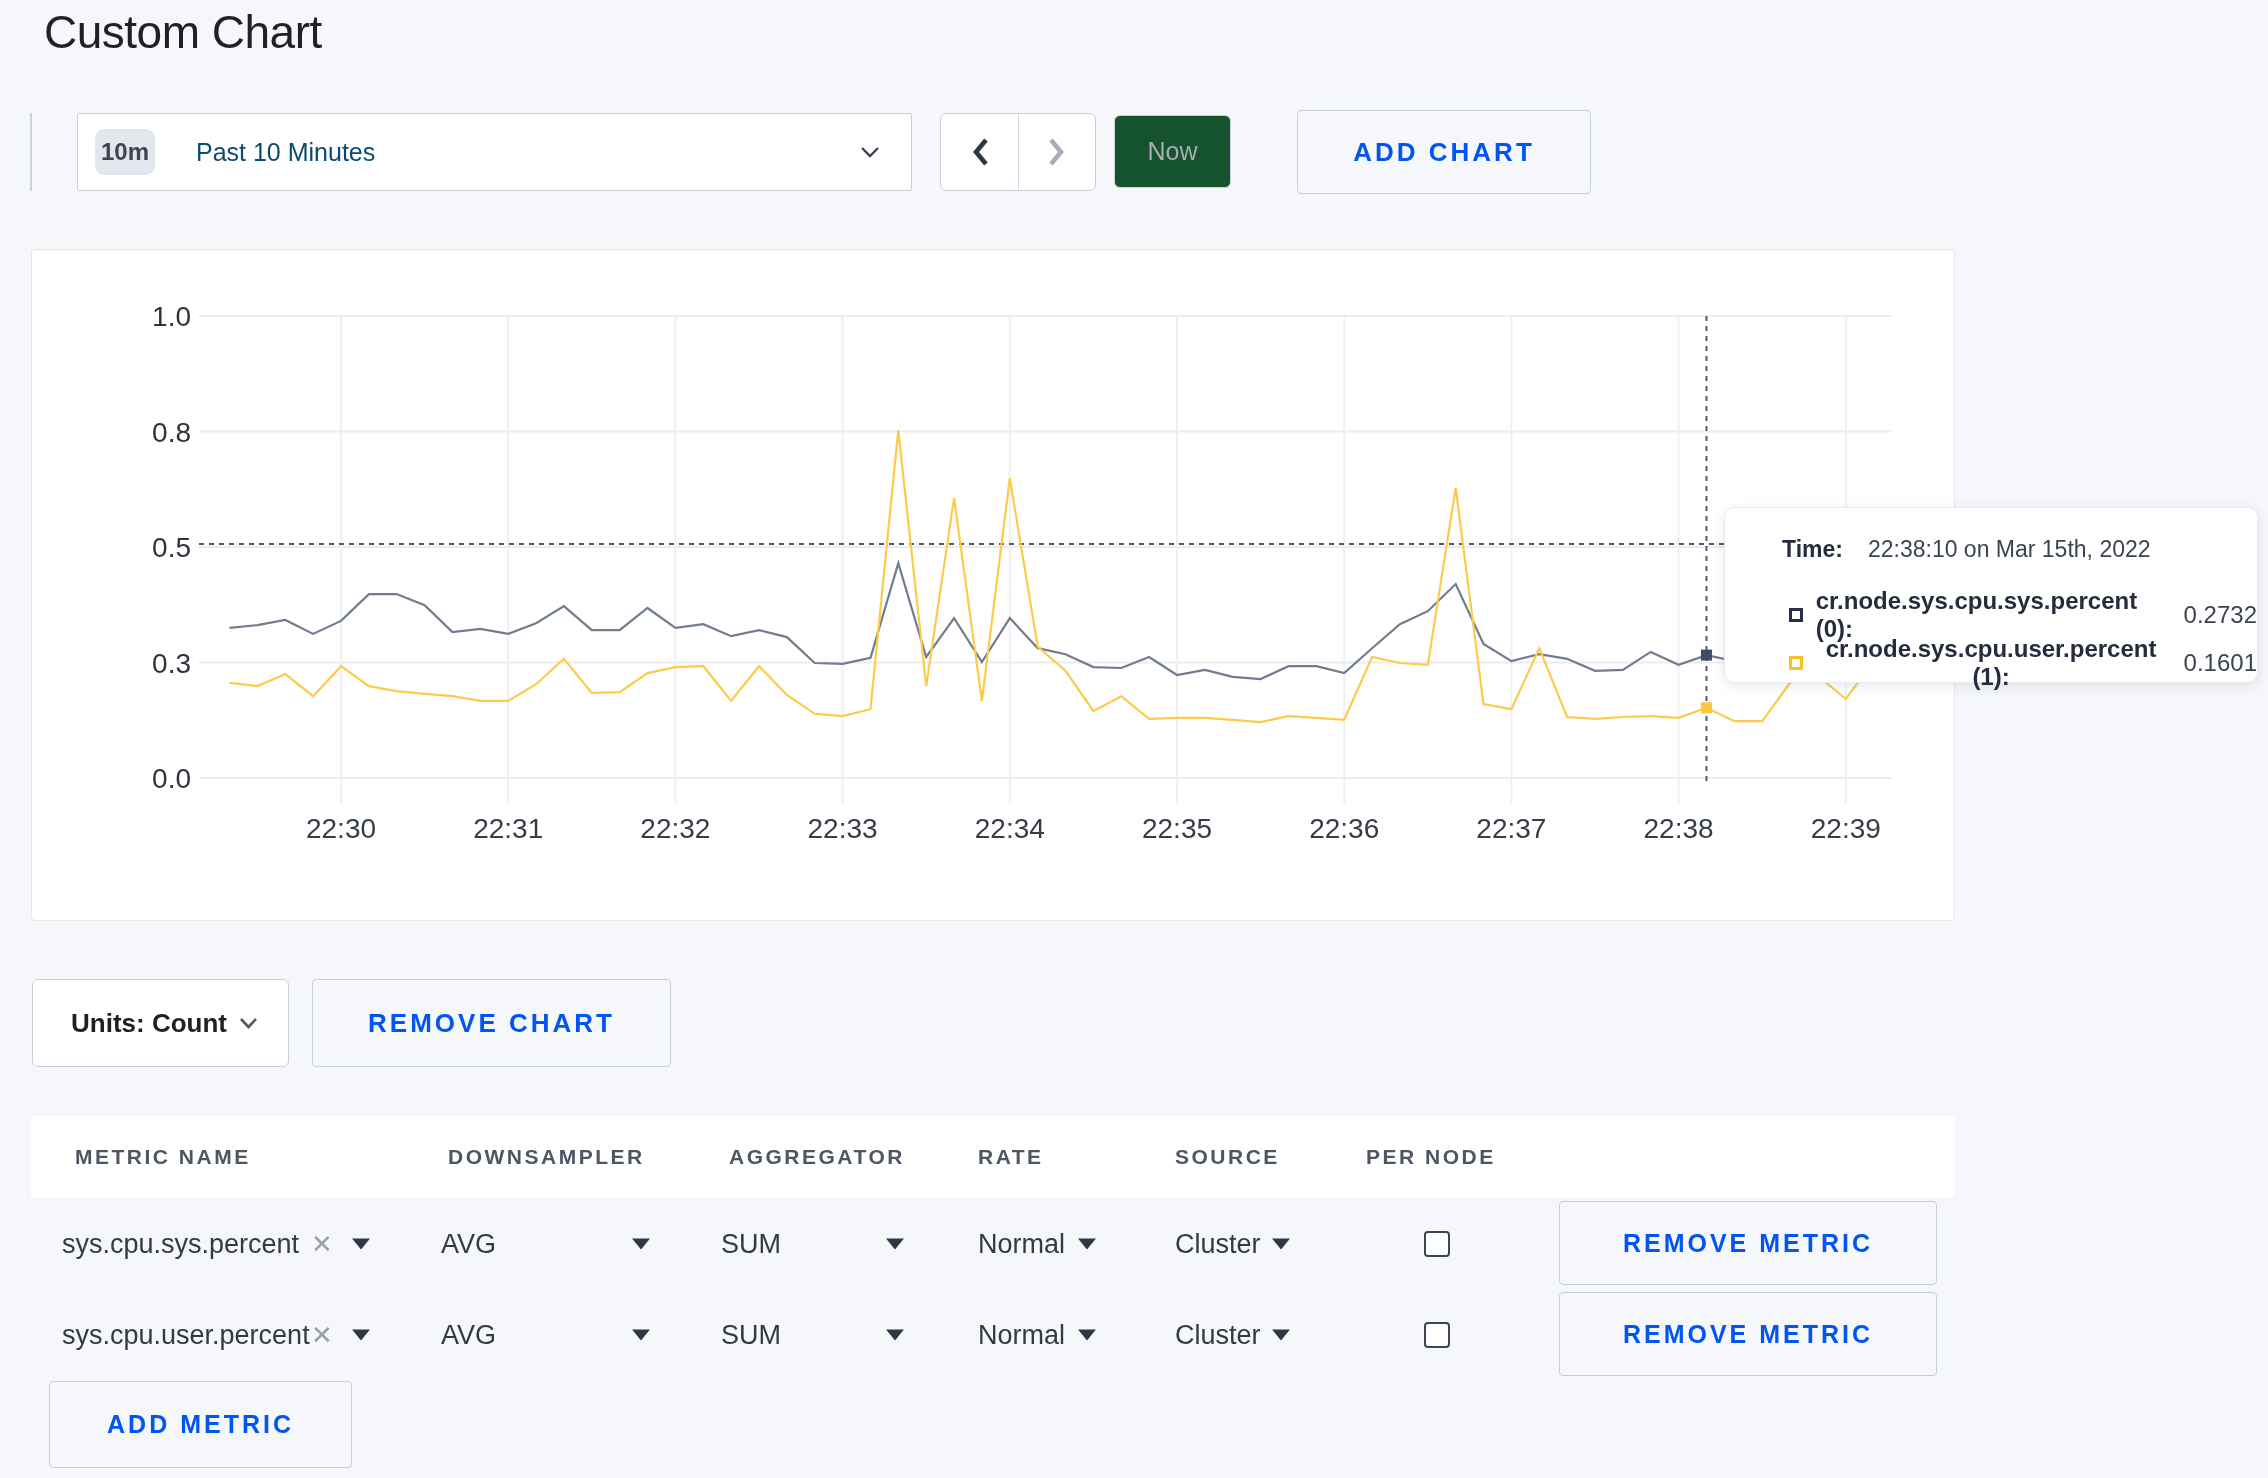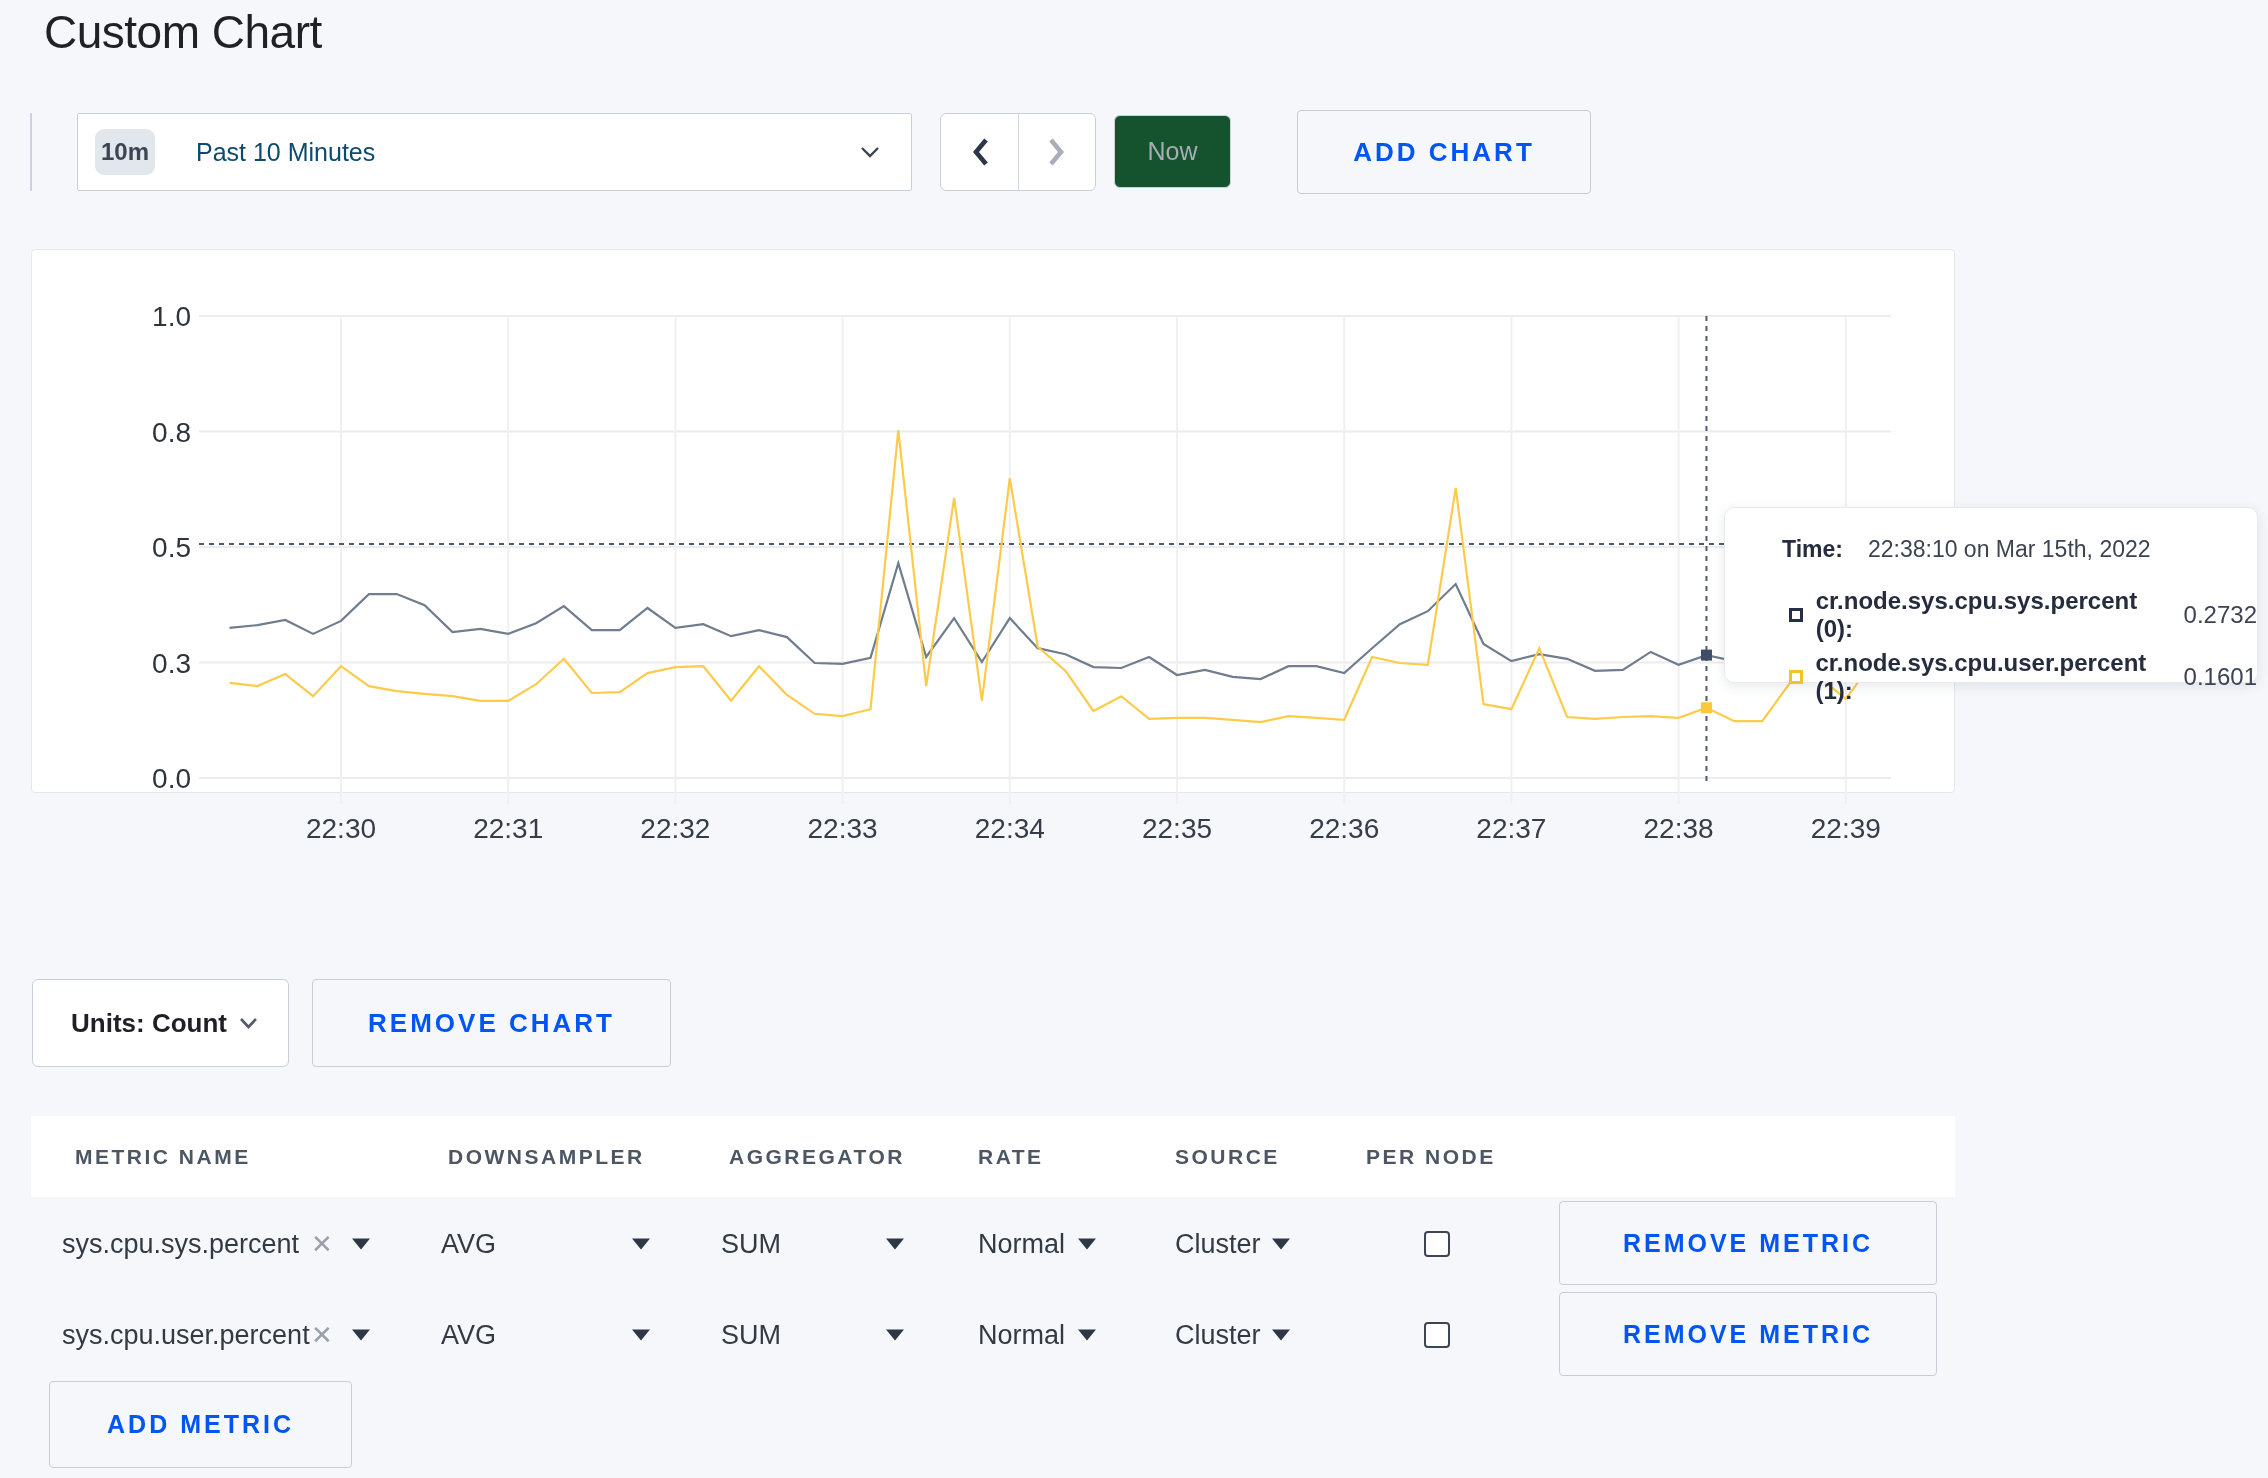--- a/index.html
+++ b/index.html
@@ -11,21 +11,21 @@
   #time-range-dropdown { left:77px; top:113px; width:835px; height:78px; background:#fff; border:1px solid #c9cfda; border-radius:2px; display:flex; align-items:center;gap:10px; }
   #range-badge { margin-left:17px; width:60px; height:46px; background:#e2e6ed; border-radius:9px; font-size:24px; font-weight:700; color:#3d4453; display:flex; align-items:center; justify-content:center; }
   #range-label { margin-left:31px; font-size:25px; color:#0c4a6e; }
   #range-chevron { position:absolute; right:30px; top:31px; }
   #nav-group { left:940px; top:113px; width:156px; height:78px; background:#fff; border:1px solid #c9cfda; border-radius:6px; display:flex; }
   .nav-half { width:50%; height:100%; display:flex; align-items:center; justify-content:center; }
   #nav-divider { position:absolute; left:77px; top:0; width:1px; height:76px; background:#d4d9e1; }
   #now-button { left:1114px; top:115px; width:117px; height:73px; background:#14532d; border:1px solid #ccd1da; border-radius:6px; display:flex; align-items:center; justify-content:center; font-size:25px; color:#a7acb5; }
   .blue-btn { border:1px solid #c7cdd9; border-radius:4px; color:#0055f3; font-weight:700; letter-spacing:3px; display:flex; align-items:center; justify-content:center; background:transparent; }
   #add-chart-button { left:1297px; top:110px; width:294px; height:84px; font-size:26px; }
-  #chart-card { left:31px; top:249px; width:1924px; height:544px; background:#fff; border:1px solid #e5e7eb; border-radius:4px; }
+  #chart-card { left:31px; top:249px; width:1924px; height:672px; background:#fff; border:1px solid #e5e7eb; border-radius:4px; }
   #chart-svg { position:absolute; left:0; top:0; }
   #hover-tooltip { left:1724px; top:507px; width:534px; height:176px; background:#fff; border:1px solid #e8eaee; border-radius:10px; box-shadow:0 3px 12px rgba(60,70,90,0.12); z-index:5; }
   #tooltip-time-row { position:absolute; left:57px; top:28px; font-size:23px; display:flex; }
   #tooltip-time-label { font-weight:700; color:#242c3d; }
   #tooltip-time-value { margin-left:25px; color:#3c4452; }
   .tt-row { position:absolute; left:28px; display:flex; align-items:center; font-size:24px;padding-left:36px; }
   .tt-swatch { width:14px; height:14px; border-width:3px; border-style:solid; background:#fff; }
   .tt-name { margin-left:13px; font-weight:700; color:#242c3d; }
   .tt-val { margin-left:17px; color:#3c4452; }
   #units-button { left:32px; top:979px; width:257px; height:88px; background:#fff; border:1px solid #c9cfda; border-radius:6px; display:flex; align-items:center; padding:0 30px 0 38px; justify-content:space-between; }
@@ -118,21 +118,21 @@
   <div id="tooltip-time-row">
     <span id="tooltip-time-label">Time:</span>
     <span id="tooltip-time-value">22:38:10 on Mar 15th, 2022</span>
   </div>
   <div id="tooltip-series-rows">
       <div class="tt-row" style="top: 79px;">
         <span class="tt-swatch" style="border-color: rgb(36, 48, 73);"></span>
         <span class="tt-name">cr.node.sys.cpu.sys.percent (0):</span>
         <span class="tt-val">0.2732</span>
       </div>
-      <div class="tt-row" style="top: 141px;">
+      <div class="tt-row" style="top: 127px; text-align: center;">
         <span class="tt-swatch" style="border-color: rgb(242, 195, 38);"></span>
         <span class="tt-name">cr.node.sys.cpu.user.percent (1):</span>
         <span class="tt-val">0.1601</span>
       </div>
     </div>
 </div>
 
 <div id="units-button" class="abs">
   <span id="units-label">Units: Count</span>
   <svg width="19" height="12" viewBox="0 0 19 12">

